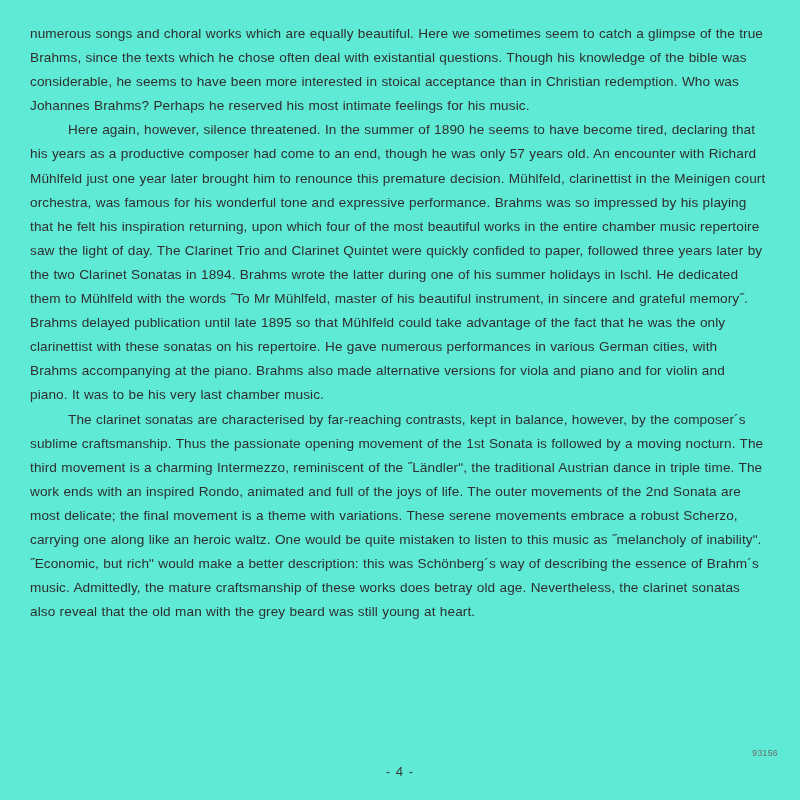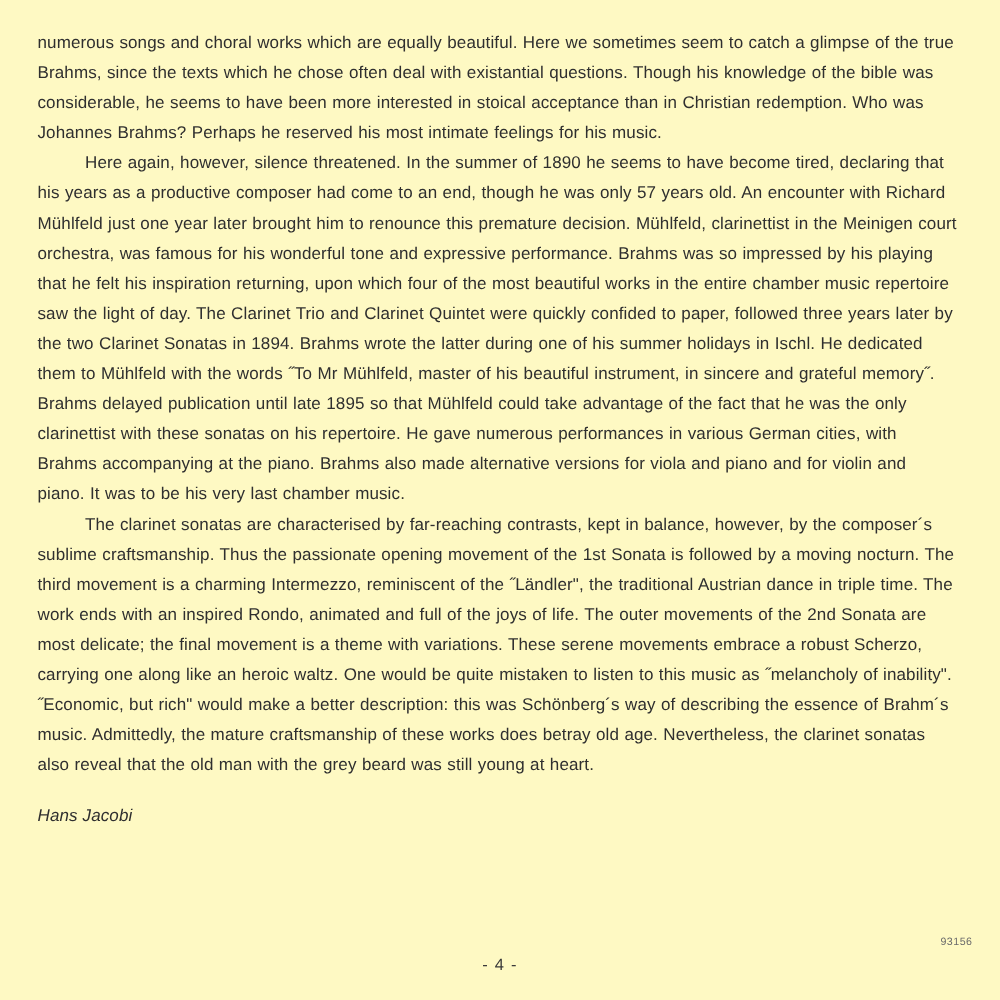--- a/index.html
+++ b/index.html
@@ -13,21 +13,21 @@
     font-family: "Liberation Sans", sans-serif;
     color: #2b2b2b;
     overflow: hidden;
   }
   .page {
     position: relative;
     width: 800px;
     height: 800px;
     box-sizing: border-box;
     padding: 22px 34px 0 30px;
-    background: #fef9c3;
+    background: #5eead4;
   }
   .booklet-text {
     font-size: 13.6px;
     line-height: 24.1px;
     color: #2f2f2f;
     text-align: left;
     letter-spacing: 0.1px;
     word-spacing: 0.4px;
   }
   .booklet-text p {
@@ -74,20 +74,19 @@
 <body>
 
 <div class="page">
 
   <div class="booklet-text">
     <p>numerous songs and choral works which are equally beautiful. Here we sometimes seem to catch a glimpse of the true Brahms, since the texts which he chose often deal with existantial questions. Though his knowledge of the bible was considerable, he seems to have been more interested in stoical acceptance than in Christian redemption. Who was Johannes Brahms? Perhaps he reserved his most intimate feelings for his music.</p>
     <p class="indented">Here again, however, silence threatened. In the summer of 1890 he seems to have become tired, declaring that his years as a productive composer had come to an end, though he was only 57 years old. An encounter with Richard Mühlfeld just one year later brought him to renounce this premature decision. Mühlfeld, clarinettist in the Meinigen court orchestra, was famous for his wonderful tone and expressive performance. Brahms was so impressed by his playing that he felt his inspiration returning, upon which four of the most beautiful works in the entire chamber music repertoire saw the light of day. The Clarinet Trio and Clarinet Quintet were quickly confided to paper, followed three years later by the two Clarinet Sonatas in 1894. Brahms wrote the latter during one of his summer holidays in Ischl. He dedicated them to Mühlfeld with the words ˝To Mr Mühlfeld, master of his beautiful instrument, in sincere and grateful memory˝. Brahms delayed publication until late 1895 so that Mühlfeld could take advantage of the fact that he was the only clarinettist with these sonatas on his repertoire. He gave numerous performances in various German cities, with Brahms accompanying at the piano. Brahms also made alternative versions for viola and piano and for violin and piano. It was to be his very last chamber music.</p>
     <p class="indented">The clarinet sonatas are characterised by far-reaching contrasts, kept in balance, however, by the composer´s sublime craftsmanship. Thus the passionate opening movement of the 1st Sonata is followed by a moving nocturn. The third movement is a charming Intermezzo, reminiscent of the ˝Ländlerʺ, the traditional Austrian dance in triple time. The work ends with an inspired Rondo, animated and full of the joys of life. The outer movements of the 2nd Sonata are most delicate; the final movement is a theme with variations. These serene movements embrace a robust Scherzo, carrying one along like an heroic waltz. One would be quite mistaken to listen to this music as ˝melancholy of inabilityʺ. ˝Economic, but richʺ would make a better description: this was Schönberg´s way of describing the essence of Brahm´s music. Admittedly, the mature craftsmanship of these works does betray old age. Nevertheless, the clarinet sonatas also reveal that the old man with the grey beard was still young at heart.</p>
   </div>
 
-  <div class="signature">Hans Jacobi</div>
 
   <div class="footer">
     <div class="catalog-number">93156</div>
     <div class="page-number">- 4 -</div>
   </div>
 
 </div>
 
 </body></html>

